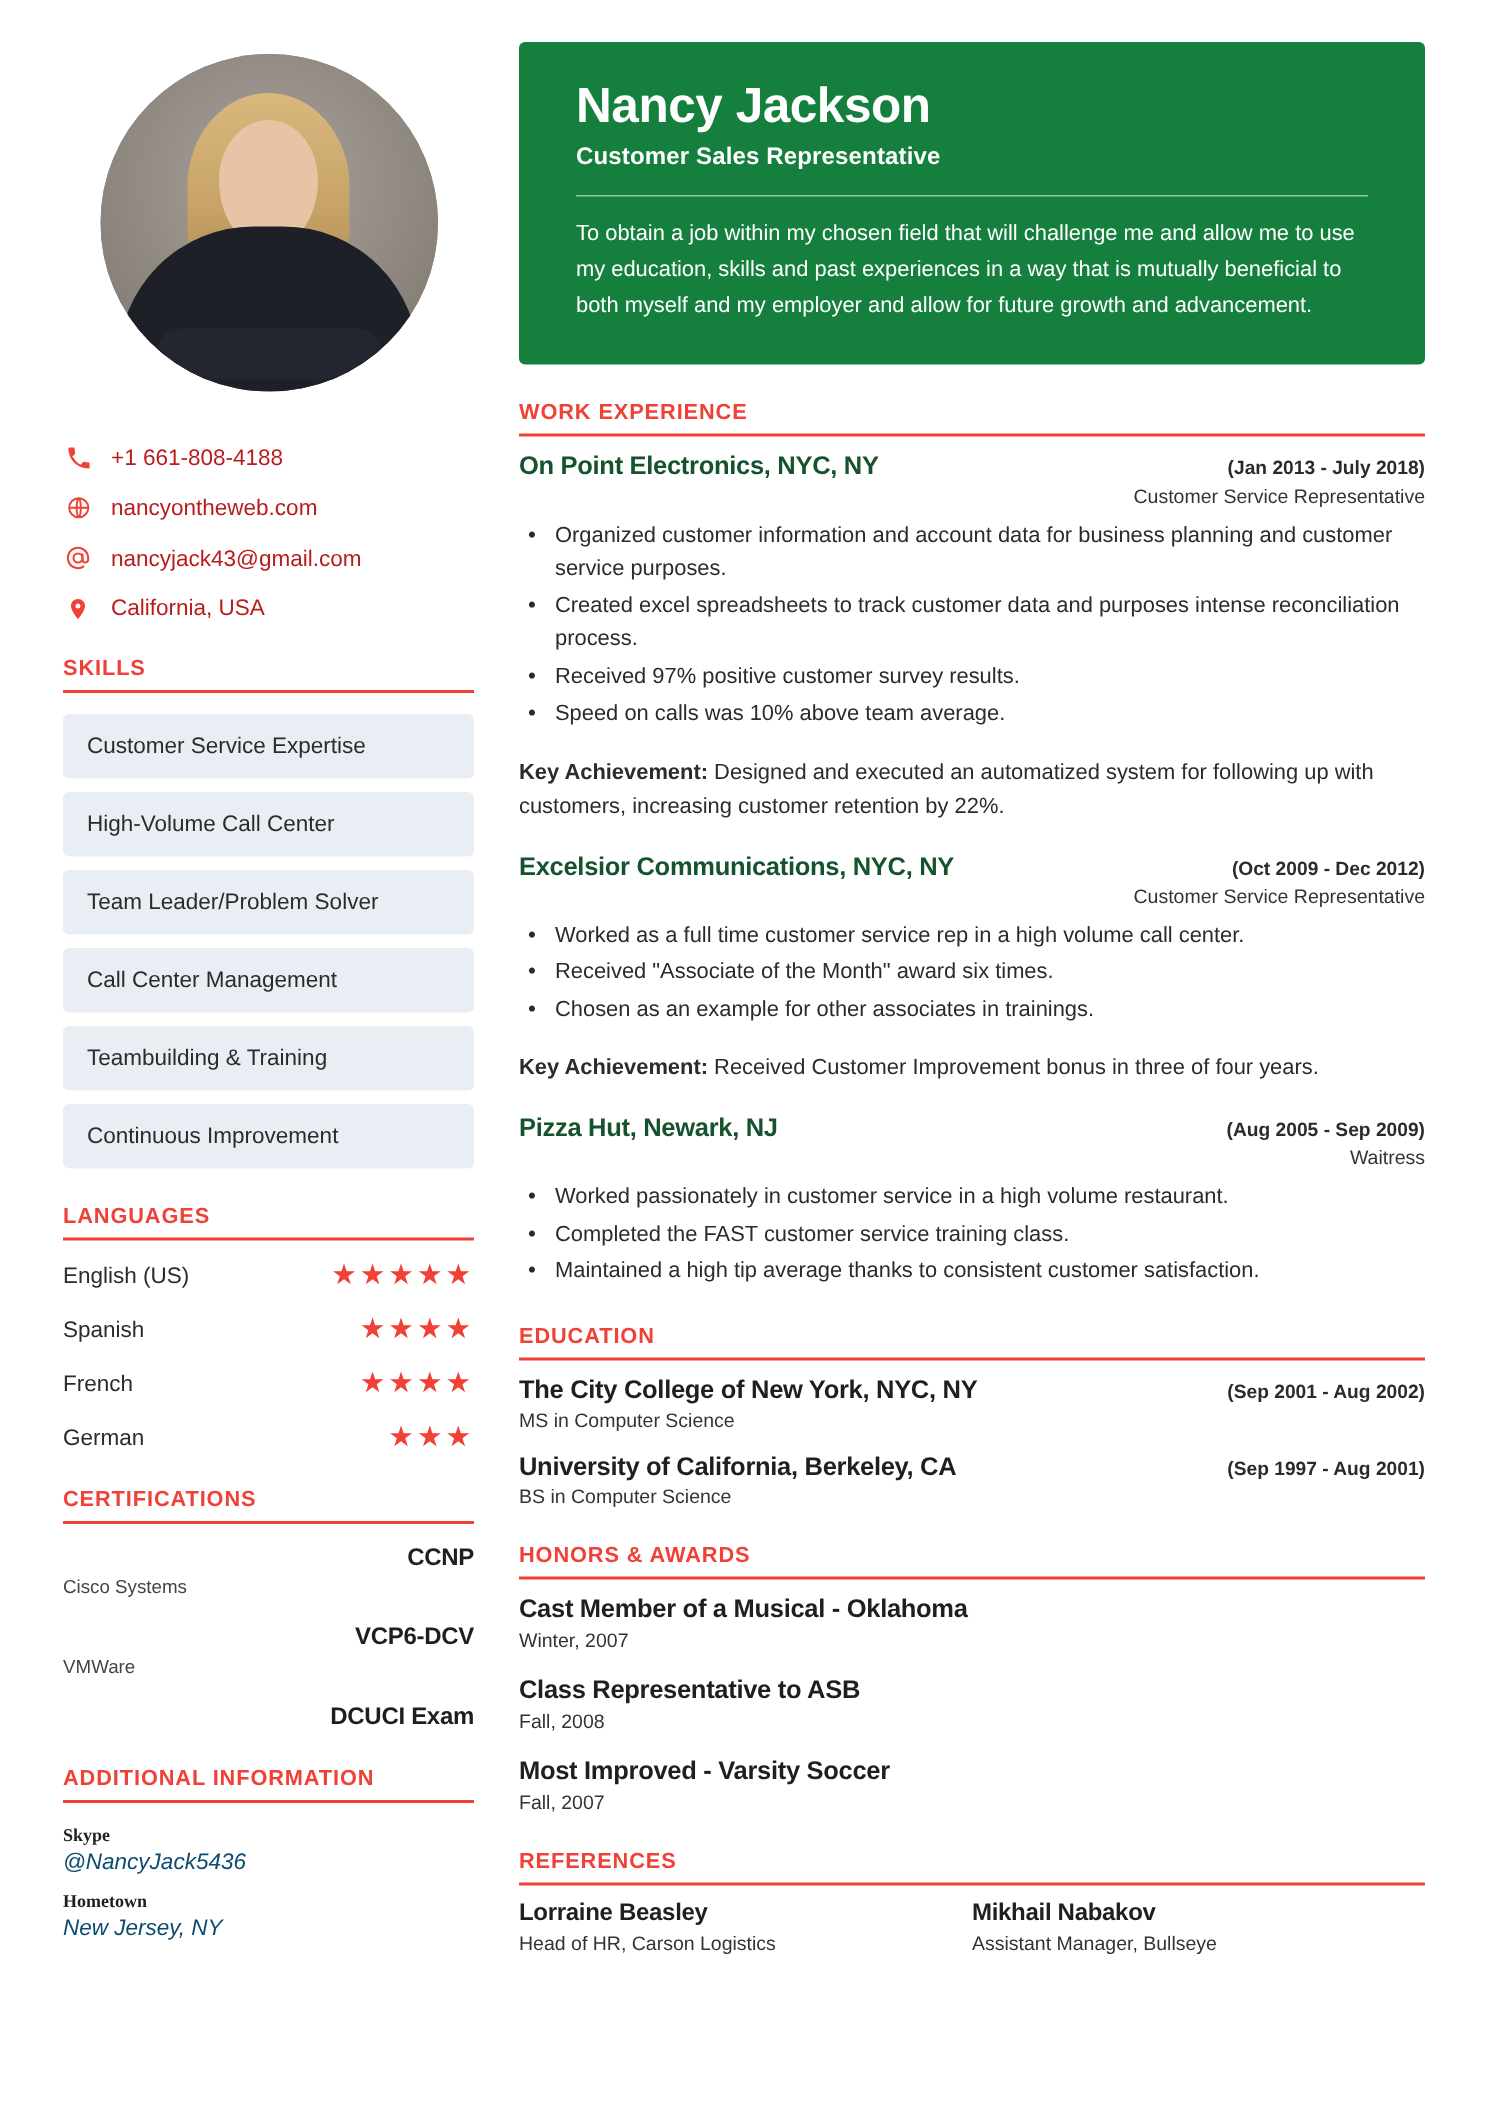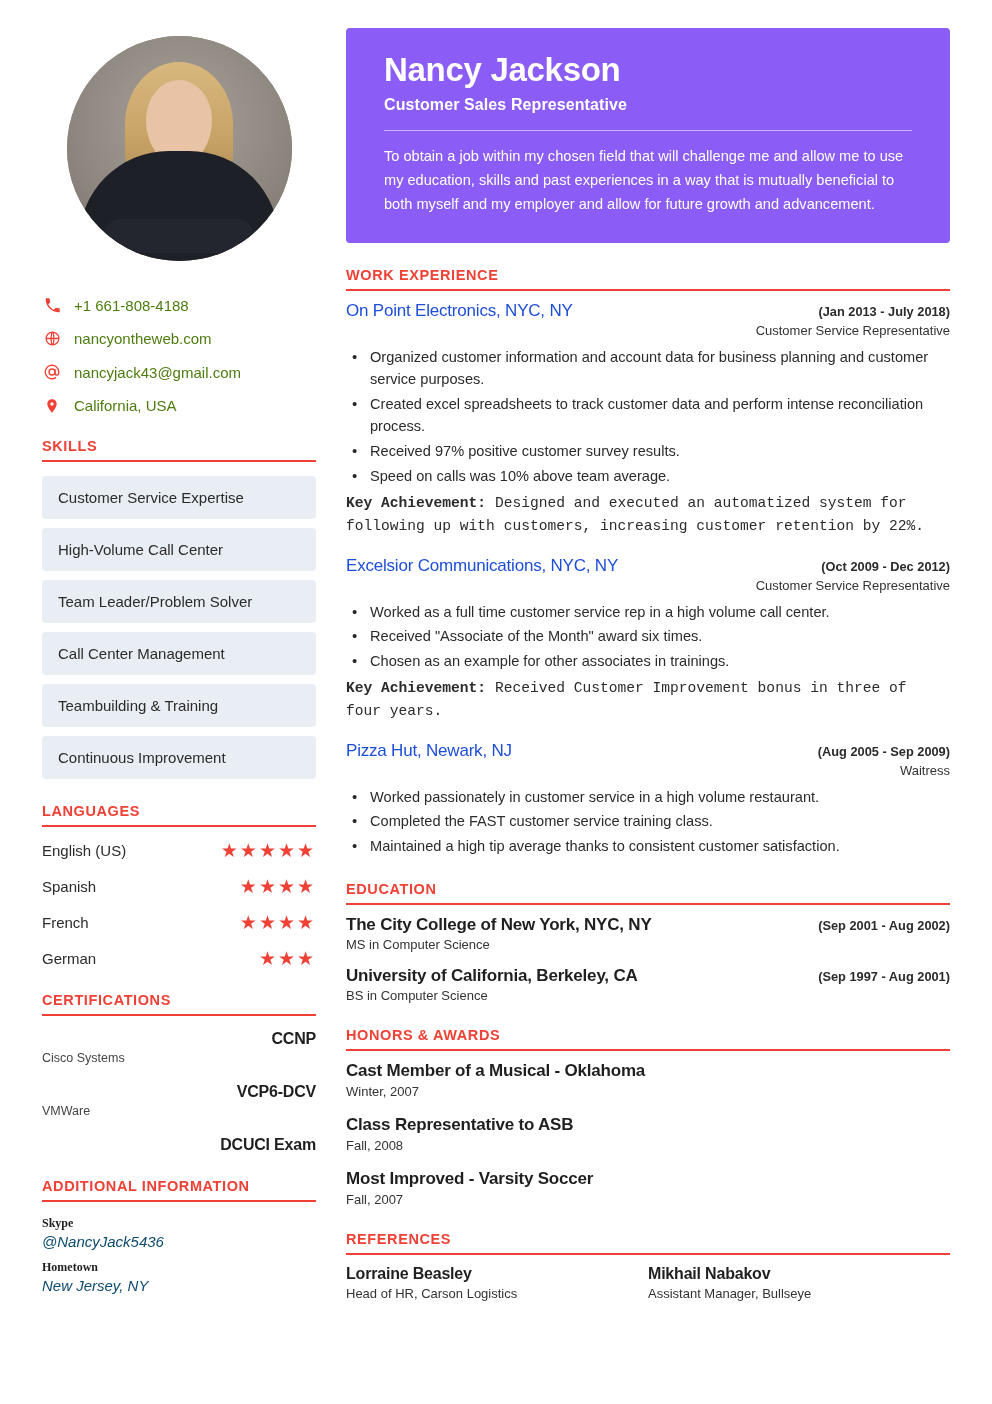--- a/index.html
+++ b/index.html
@@ -84,21 +84,21 @@
 
   .contact {
     margin-top: 36px;
   }
   .contact-row {
     display: flex;
     align-items: center;
     gap: 12px;
     margin-bottom: 16px;
     font-size: 15px;
-    color: #4d7c0f;
+    color: #b91c1c;
   }
   .c-icon {
     width: 20px;
     flex: 0 0 20px;
     display: flex;
     align-items: center;
     justify-content: center;
     color: #ef4136;
   }
   .c-icon svg { display: block; }
@@ -140,21 +140,21 @@
   .addl-block { margin-bottom: 10px; }
   .addl-label { font-size: 12px; font-weight: bold; color: #1f1f1f; font-family: Liberation Serif, serif; }
   .addl-value { font-size: 15px; color: #0c4a6e; margin-top: 2px; font-style: italic; }
 
   
   .right {
     flex: 1 1 auto;
     padding-left: 14px;
   }
   .header-card {
-    background: #8b5cf6;
+    background: #15803d;
     border-radius: 4px;
     color: #fff;
     padding: 24px 38px 26px 38px;
   }
   .name {
     font-size: 33px;
     font-weight: bold;
     letter-spacing: -0.3px;
     line-height: 1.1;
   }
@@ -176,39 +176,39 @@
 
   .right .sec-title { margin: 24px 0 10px 0; }
 
   .job { margin-bottom: 4px; }
   .job-head {
     display: flex;
     align-items: baseline;
     justify-content: space-between;
     gap: 12px;
   }
-  .job-title { font-size: 17px; font-weight: normal; color: #1d4ed8; letter-spacing: -0.2px; }
+  .job-title { font-size: 17px; font-weight: bold; color: #14532d; letter-spacing: -0.2px; }
   .job-date { font-size: 12.8px; font-weight: bold; color: #2b2b2b; white-space: nowrap; }
   .job-sub { font-size: 13px; color: #333; margin-top: 2px; text-align: right; }
   ul.bullets { margin: 8px 0 0 0; padding: 0; list-style: none; }
   ul.bullets li {
     position: relative;
     padding-left: 24px;
     font-size: 14.6px;
     line-height: 1.55;
     margin-bottom: 2px;
   }
   ul.bullets li:before {
     content: "•";
     position: absolute;
     left: 6px;
     top: -1px;
     font-size: 15px;
   }
-  .achv { font-size: 14.6px; line-height: 1.55; margin-top: 5px; font-family: Liberation Mono, monospace; }
+  .achv { font-size: 14.6px; line-height: 1.55; margin-top: 17px; }
   .achv b { font-weight: bold; }
   .job-spacer { height: 14px; }
 
   .edu { margin-bottom: 14px; }
   .edu-head {
     display: flex;
     align-items: baseline;
     justify-content: space-between;
     gap: 12px;
   }
@@ -353,21 +353,21 @@
     <div class="sec-title">WORK EXPERIENCE</div>
 
     <div class="job">
       <div class="job-head">
         <div class="job-title">On Point Electronics, NYC, NY</div>
         <div class="job-date">(Jan 2013 - July 2018)</div>
       </div>
       <div class="job-sub">Customer Service Representative</div>
       <ul class="bullets">
         <li>Organized customer information and account data for business planning and customer service purposes.</li>
-        <li>Created excel spreadsheets to track customer data and perform intense reconciliation process.</li>
+        <li>Created excel spreadsheets to track customer data and purposes intense reconciliation process.</li>
         <li>Received 97% positive customer survey results.</li>
         <li>Speed on calls was 10% above team average.</li>
       </ul>
       <div class="achv"><b>Key Achievement:</b><span> Designed and executed an automatized system for following up with customers, increasing customer retention by 22%.</span></div>
     </div>
 
     <div class="job-spacer"></div>
 
     <div class="job">
       <div class="job-head">

